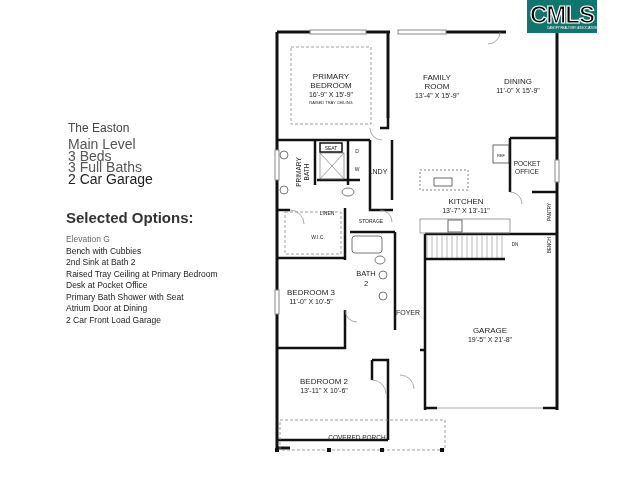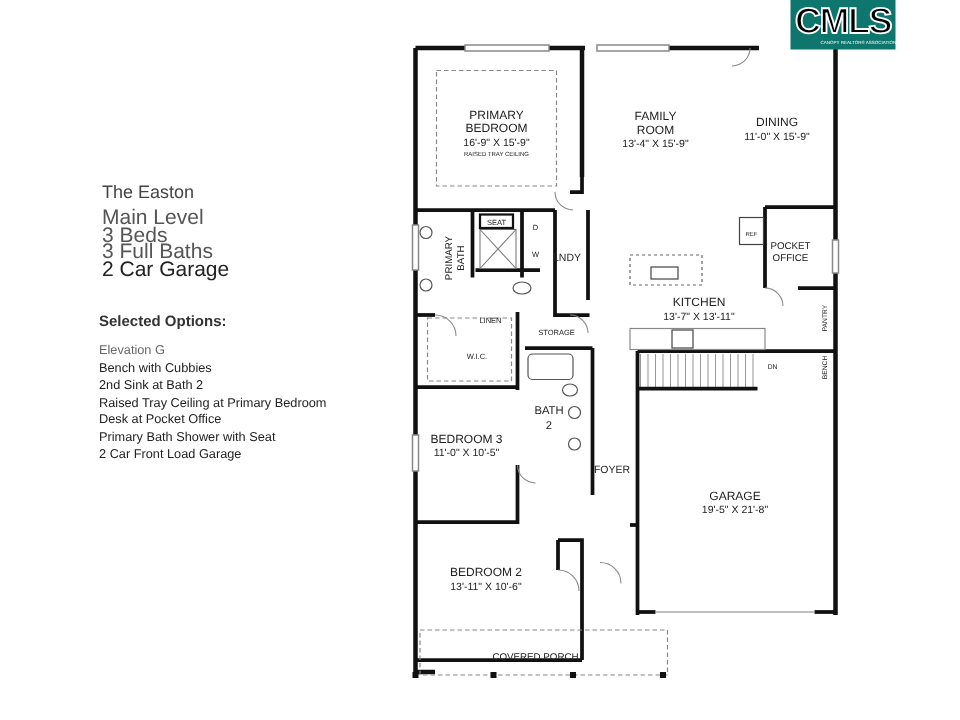--- a/index.html
+++ b/index.html
@@ -1,21 +1,21 @@
 <!DOCTYPE html>
 <html><head>
 <meta charset="utf-8">
 <style>
   html,body{margin:0;padding:0;background:#fff;}
   body{width:640px;height:480px;position:relative;overflow:hidden;font-family:"Liberation Sans",sans-serif;color:#333;}
   .info{position:absolute;left:66px;top:121px;width:200px;}
   .plan-title{font-size:12px;font-weight:normal;color:#444;margin:0 0 4px 2px;}
   .info-line{font-size:14px;line-height:11.5px;color:#555;margin-left:2px;}
   .info-line.dark{color:#222;}
-  .opt-title{font-size:10px;font-weight:bold;color:#333;margin-top:24px;margin-bottom:8px;}
+  .opt-title{font-size:15px;font-weight:bold;color:#333;margin-top:24px;margin-bottom:8px;}
   .opt-line{font-size:8.5px;line-height:11.5px;color:#222;}
   .opt-line.first{color:#666;}
   .logo{position:absolute;left:527px;top:0;width:70px;height:33px;background:#0f766e;color:#fff;}
   .logo-text{position:absolute;left:3px;top:1px;font-size:24px;font-weight:bold;letter-spacing:-1px;color:#000;-webkit-text-stroke:1.2px #fff;font-family:"Liberation Sans",sans-serif;}
   .logo-sub{position:absolute;left:20px;top:26px;font-size:3px;color:#fff;white-space:nowrap;}
   svg.plan{position:absolute;left:0;top:0;}
   .lbl{font-family:"Liberation Sans",sans-serif;fill:#222;text-anchor:middle;}
 </style>
 </head>
 <body>
@@ -26,20 +26,21 @@
   <div class="info-line">3 Beds</div>
   <div class="info-line">3 Full Baths</div>
   <div class="info-line dark">2 Car Garage</div>
   <div class="opt-title">Selected Options:</div>
   <div class="opt-line first">Elevation G</div>
   <div class="opt-line">Bench with Cubbies</div>
   <div class="opt-line">2nd Sink at Bath 2</div>
   <div class="opt-line">Raised Tray Ceiling at Primary Bedroom</div>
   <div class="opt-line">Desk at Pocket Office</div>
   <div class="opt-line">Primary Bath Shower with Seat</div>
+  <div class="opt-line">Atrium Door at Dining</div>
   <div class="opt-line">2 Car Front Load Garage</div>
 </div>
 
 <svg class="plan" width="640" height="480" viewBox="0 0 640 480">
 
   <g fill="none" stroke="#111" stroke-width="3">
     <path d="M277,32 L390,32"></path>
     <path d="M420,32 L506,32"></path>
     <path d="M277,32 L277,448"></path>
     <path d="M557,32 L557,410"></path>

